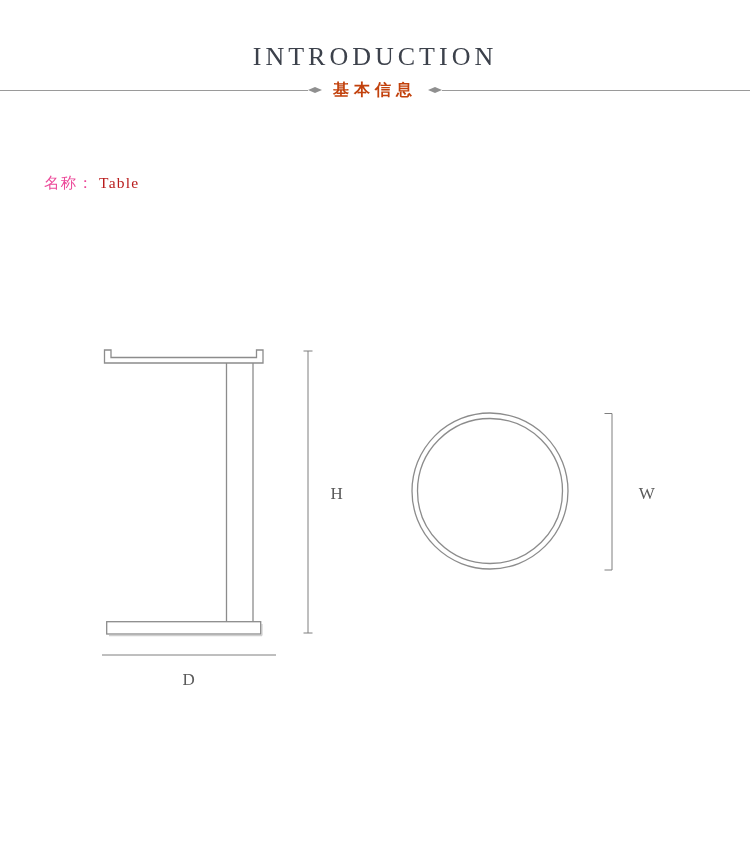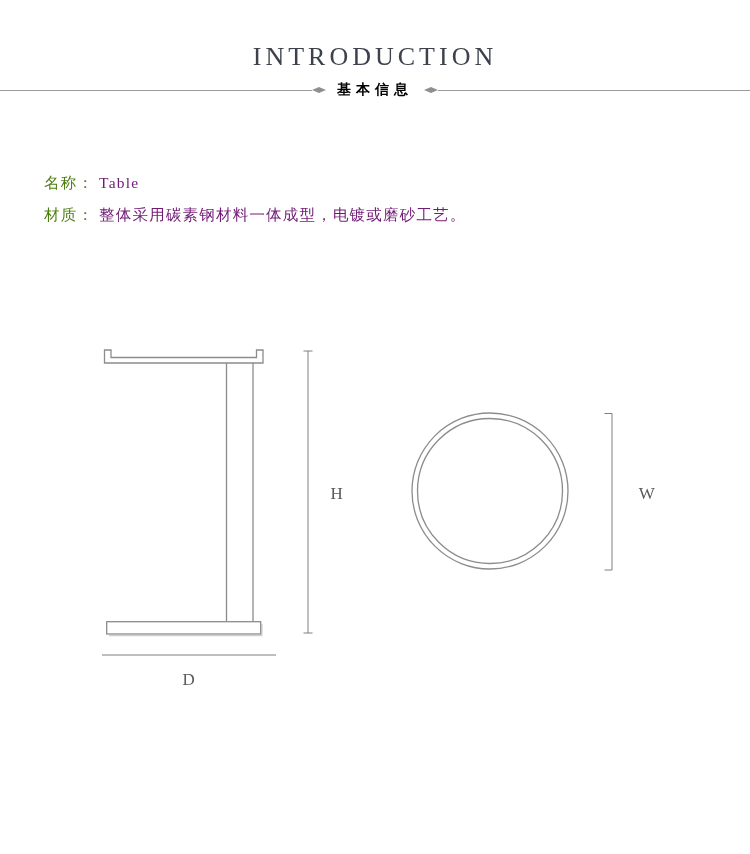--- a/index.html
+++ b/index.html
@@ -44,44 +44,44 @@
     width: 14px;
     height: 6px;
     background: #8f8f8f;
     clip-path: polygon(0 50%, 50% 0, 100% 50%, 50% 100%);
     flex: 0 0 auto;
   }
   .divider .subtitle {
     flex: 0 0 auto;
     margin: 0 11px;
     font-family: "Liberation Sans", "DejaVu Sans", sans-serif;
-    font-size: 14px;
+    font-size: 16px;
     font-weight: 700;
     letter-spacing: 5px;
-    color: #000000;
+    color: #c2410c;
     white-space: nowrap;
   }
 
   
   .info {
     position: absolute;
     top: 167px;
     left: 44px;
     right: 30px;
     font-size: 15.5px;
     color: #666666;
     letter-spacing: 1.2px;
   }
   .info-row {
     height: 31.5px;
     line-height: 31.5px;
     white-space: nowrap;
   }
-  .info-row .label { color: #4d7c0f; text-align: center; }
-  .info-row .value { color: #701a75; margin-left: 5px; }
+  .info-row .label { color: #ec4899; text-align: center; }
+  .info-row .value { color: #b91c1c; margin-left: 5px; }
 
   
   .diagram {
     position: absolute;
     top: 330px;
     left: 0;
     width: 750px;
     height: 380px;
   }
   .diagram .outline {
@@ -118,23 +118,20 @@
     <span class="diamond"></span>
     <span class="subtitle">基本信息</span>
     <span class="diamond"></span>
     <span class="rule"></span>
   </div>
 
   <div class="info">
     <div class="info-row">
       <span class="label">名称：</span><span class="value">Table</span>
     </div>
-    <div class="info-row">
-      <span class="label">材质：</span><span class="value">整体采用碳素钢材料一体成型，电镀或磨砂工艺。</span>
-    </div>
   </div>
 
   <svg class="diagram" viewBox="0 330 750 380">
 
     <path class="outline" d="M 104.5 363 L 104.5 350 L 111 350 L 111 357.5 L 256.5 357.5 L 256.5 350 L 263 350 L 263 363 Z"></path>
 
     <line class="outline" x1="226.5" y1="363" x2="226.5" y2="621.7"></line>
     <line class="outline" x1="253" y1="363" x2="253" y2="621.7"></line>
 
     <line class="shadow-line" x1="109" y1="635.6" x2="262" y2="635.6"></line>

